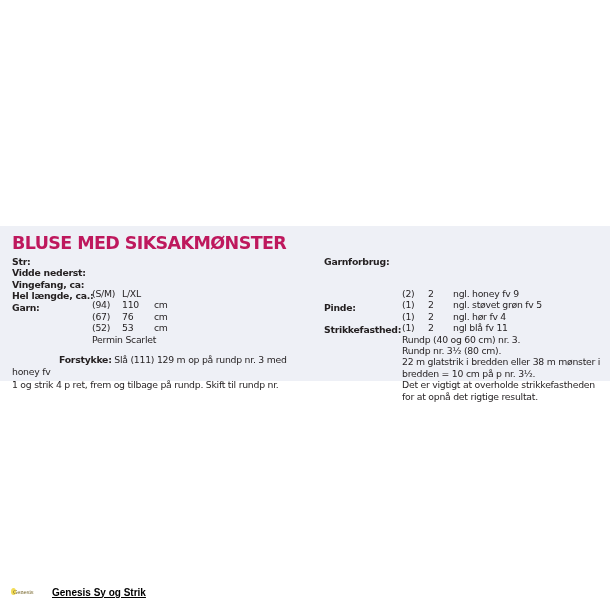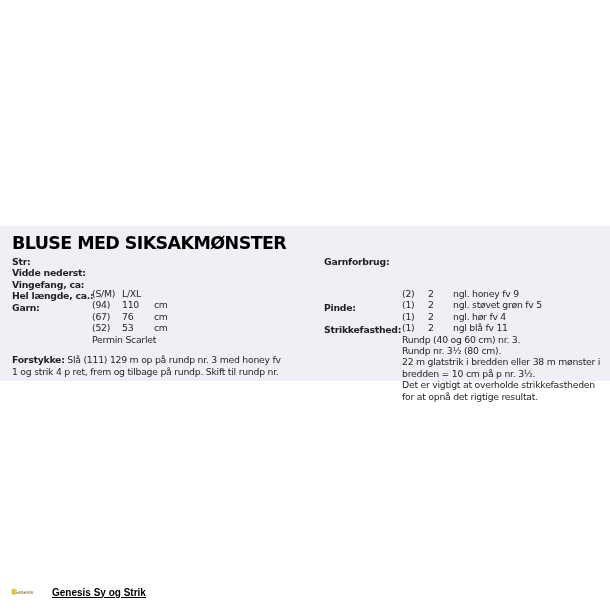--- a/index.html
+++ b/index.html
@@ -7,21 +7,21 @@
       width: 610px; height: 610px; background: #ffffff; position: relative; overflow: hidden;
       font-family: "DejaVu Sans", sans-serif; color: #231f20;
     }
     .panel {
       position: absolute; left: 0; top: 226px; width: 610px; height: 155px;
       background: #eef0f6;
     }
     .title {
       position: absolute; left: 12px; top: 233px;
       font-family: "DejaVu Sans", sans-serif; font-weight: bold; font-size: 17.5px;
-      letter-spacing: -0.6px; color: #000000; white-space: nowrap;
+      letter-spacing: -0.6px; color: #be185d; white-space: nowrap;
     }
     .spec { position: absolute; font-size: 9.3px; line-height: 11.4px; white-space: nowrap; letter-spacing: -0.25px; }
     .spec .lbl { position: absolute; left: 0; font-weight: bold; }
     .spec .c { position: absolute; margin-top: 32px; }
     .left-specs { left: 12px; top: 256px; width: 300px; height: 60px; text-align: center; }
     .left-specs .row { position: relative; height: 11.4px; }
     .left-specs .c1 { left: 80px; }
     .left-specs .c2 { left: 110px; }
     .left-specs .c3 { left: 142px; }
 
@@ -29,21 +29,21 @@
     .right-specs .row { position: relative; height: 11.4px; }
     .right-specs .c1 { left: 78px; }
     .right-specs .c2 { left: 104px; }
     .right-specs .c3 { left: 129px; }
     .right-specs .val { position: absolute; left: 78px; margin-top: 32px; }
 
     .para {
       position: absolute; left: 12px; top: 354px; width: 300px;
       font-size: 9.3px; line-height: 12.4px; letter-spacing: -0.25px;
     }
-    .para b { font-weight: bold; }
+    .para b { font-weight: bold; margin-left: 47px; }
 
     .footer { position: absolute; left: 10px; top: 586px; height: 12px; display: flex; align-items: center; }
     .logo {
       font-family: "DejaVu Serif", serif; font-size: 5.5px; color: #7a6a30; letter-spacing: -0.2px;
       position: relative; width: 22px; height: 10px; display: flex; align-items: center;
     }
     .logo .bulb { position: absolute; left: 1px; top: 1px; width: 5px; height: 7px; border-radius: 50%; background: #f0d63a; opacity: 0.85; }
     .logo .word { position: relative; margin-left: 3px; }
     .brand {
       margin-left: 20px; font-family: "Liberation Sans", sans-serif; font-weight: bold; font-size: 10px; color: #000; text-decoration: underline;

